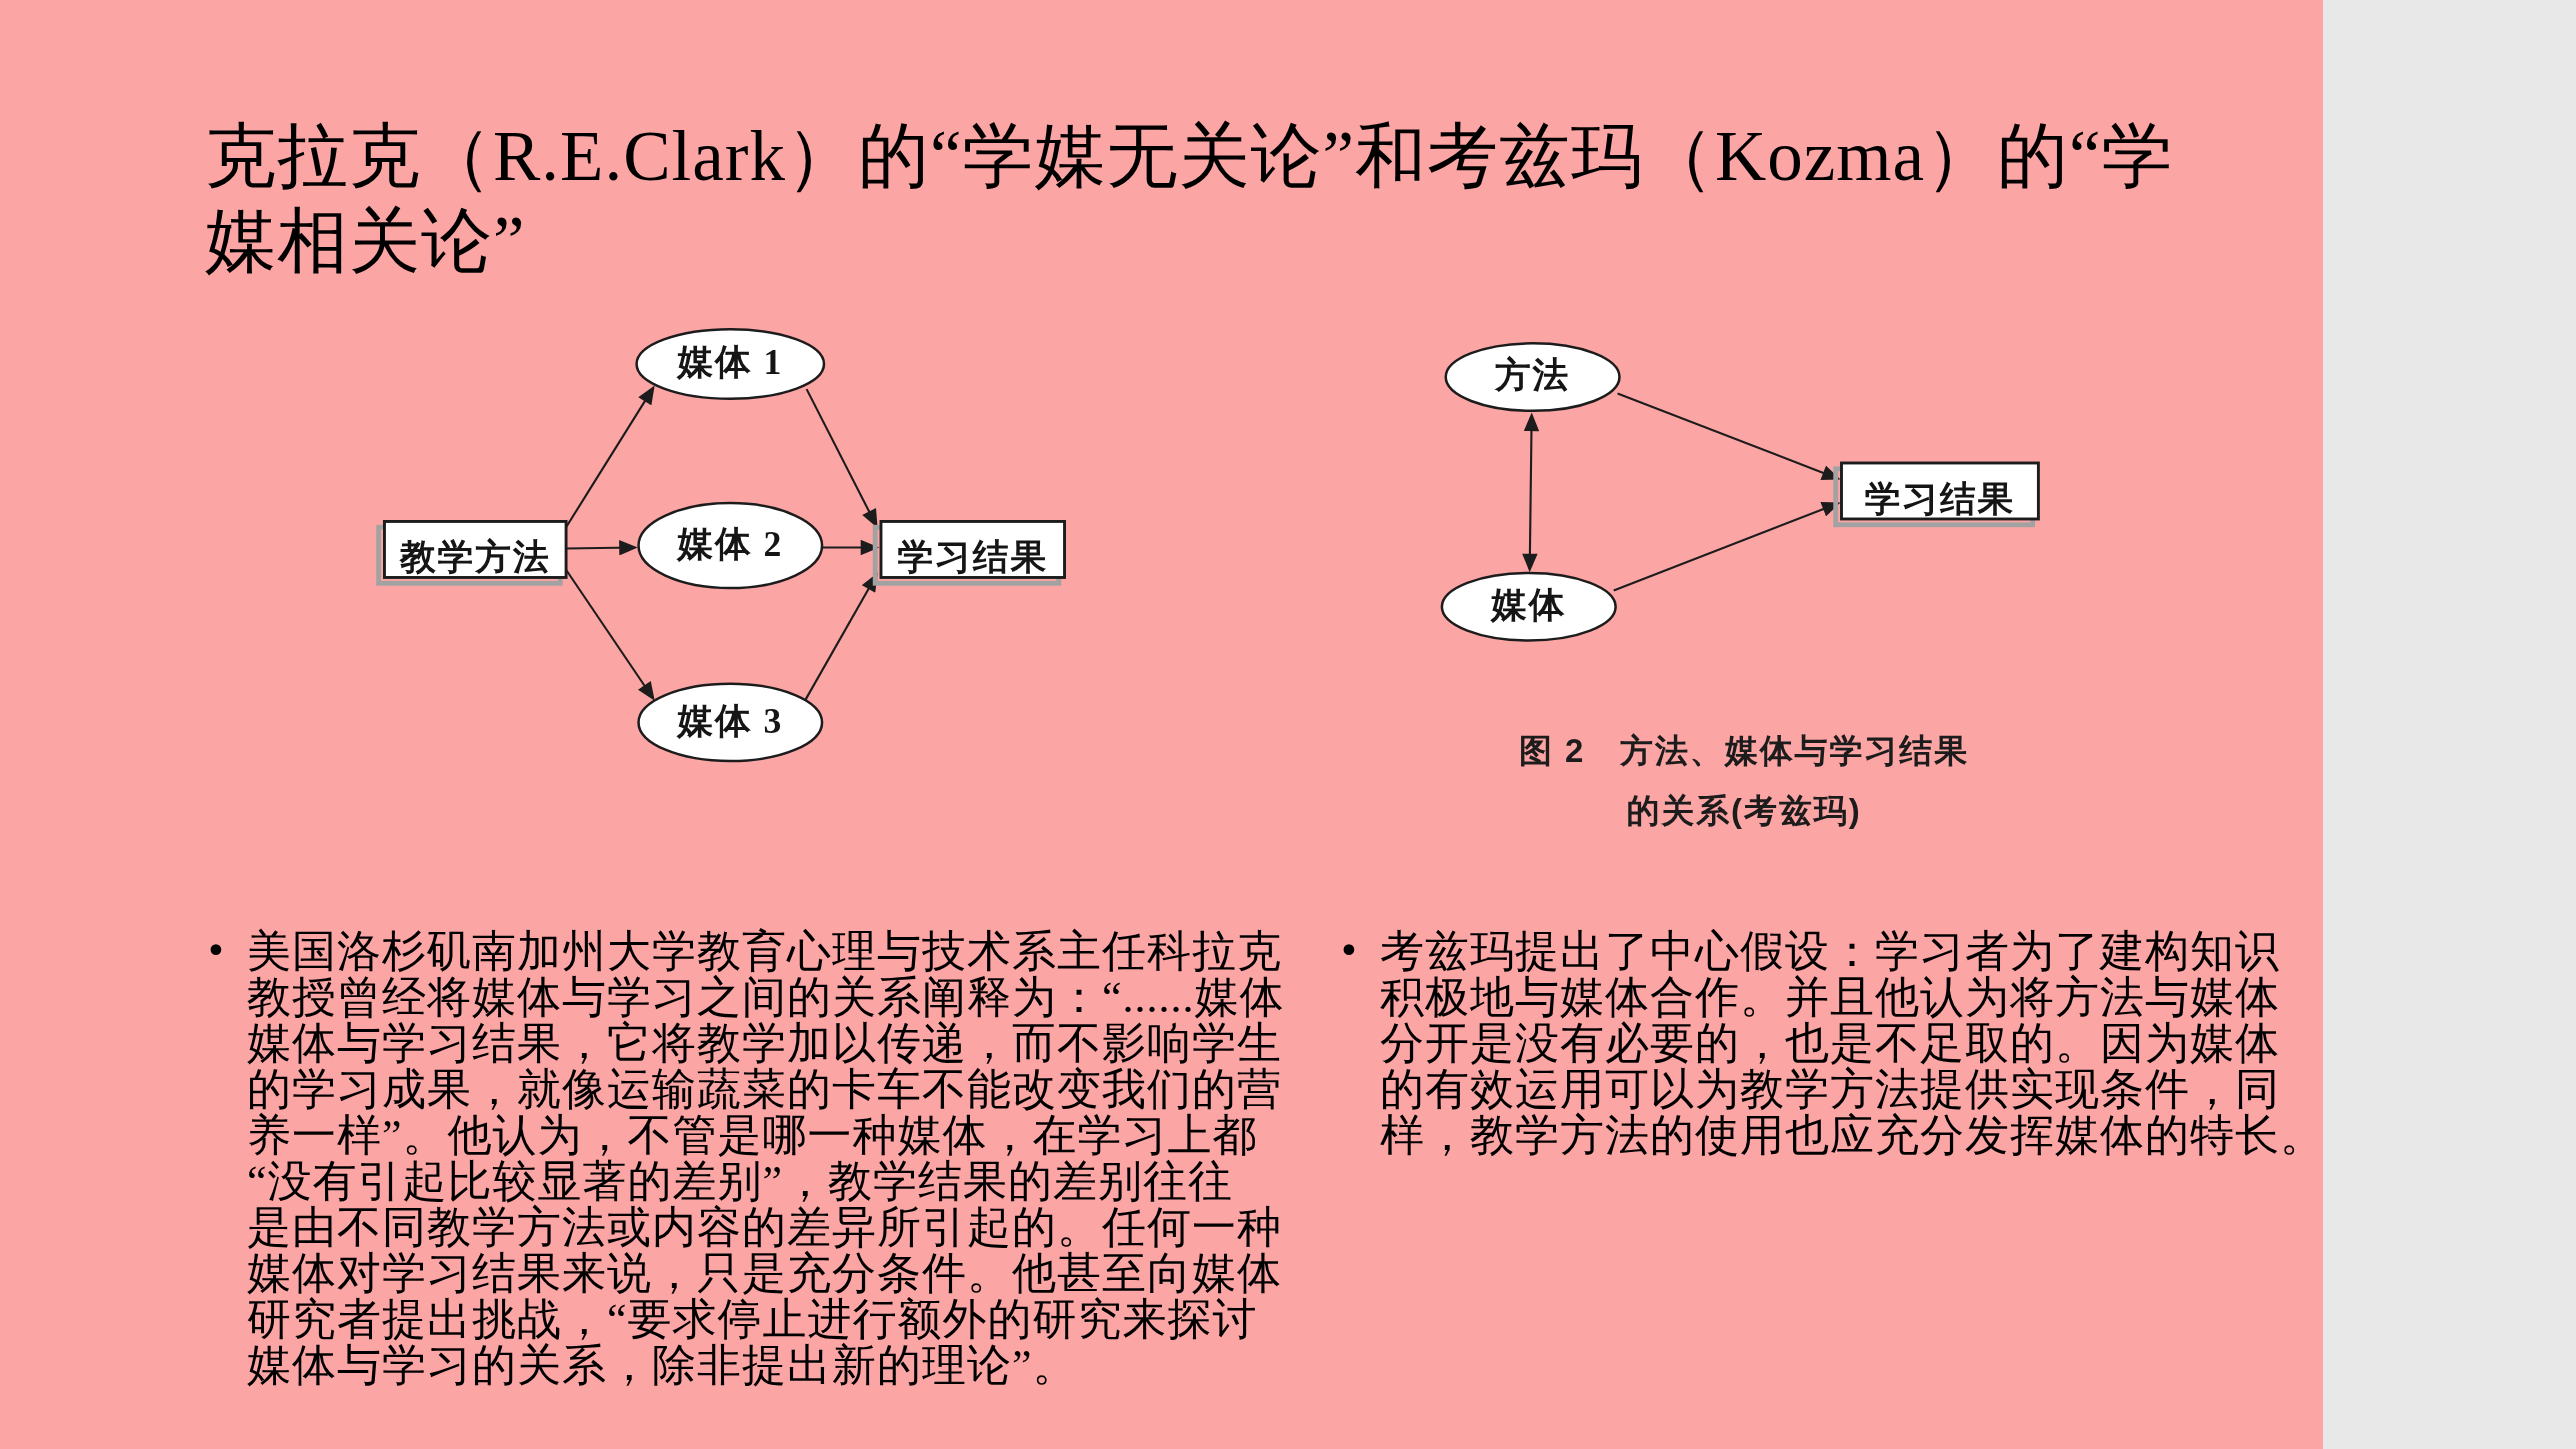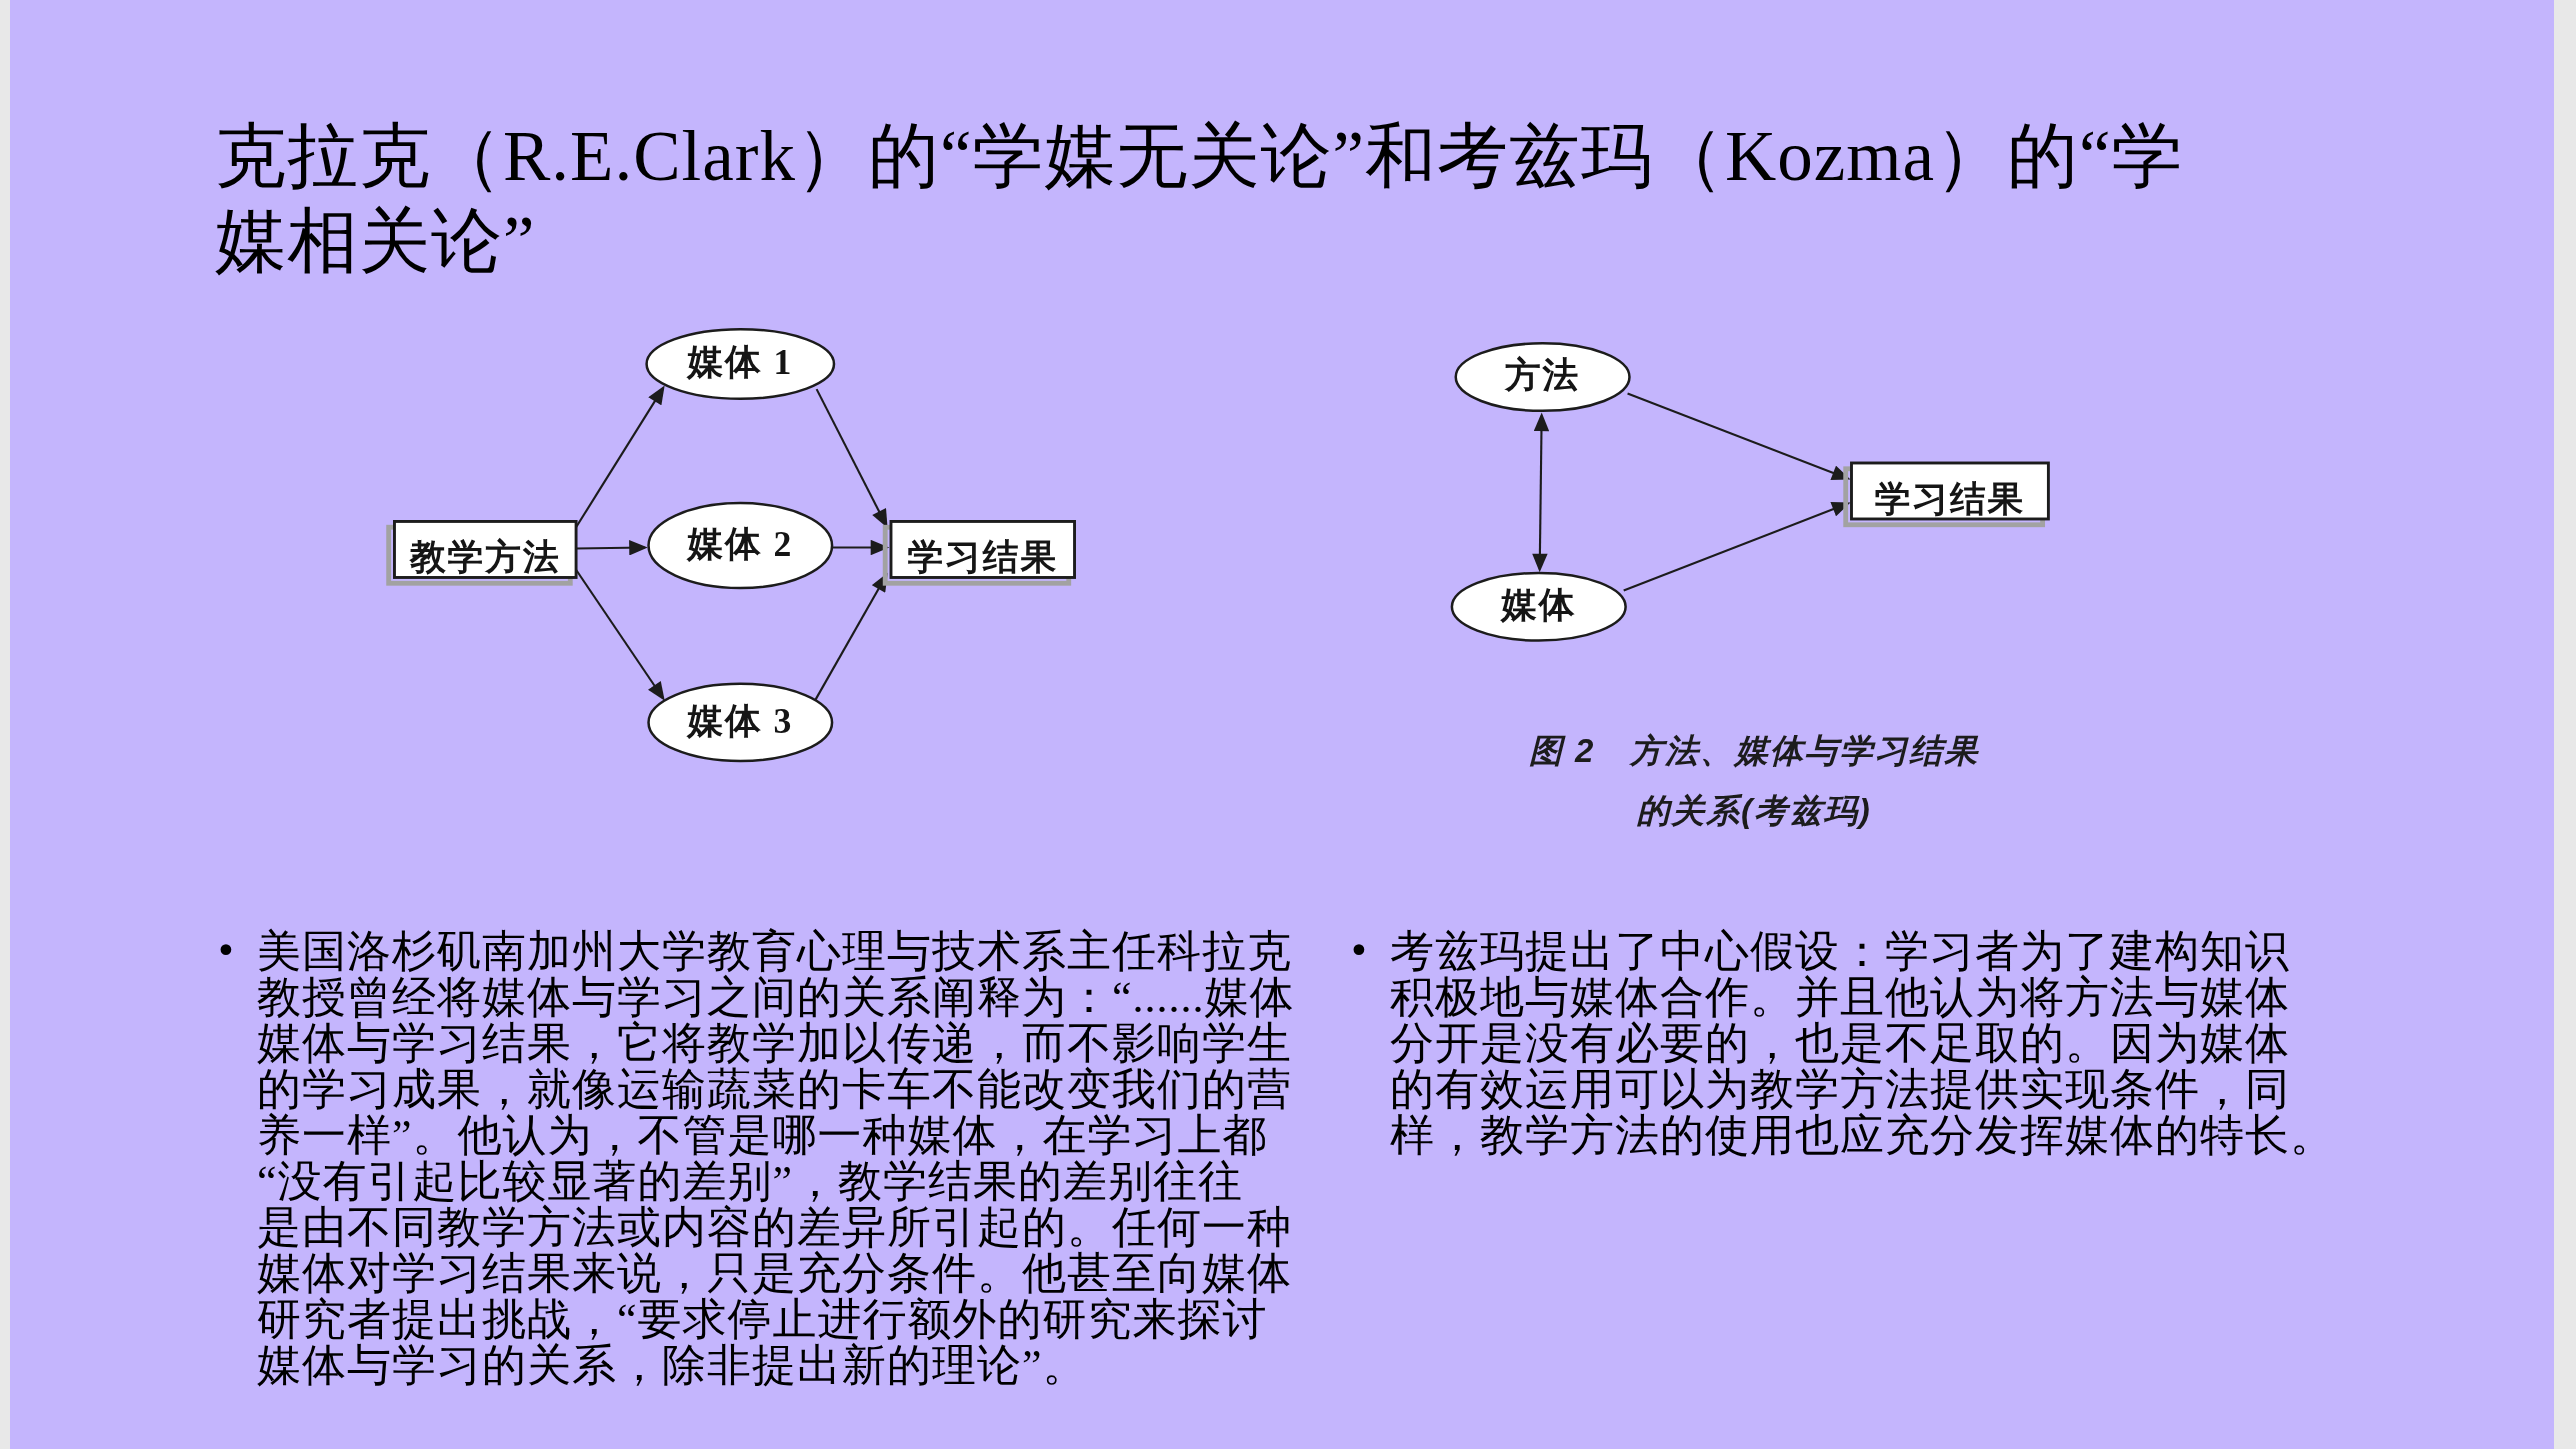--- a/index.html
+++ b/index.html
@@ -1,43 +1,41 @@
 <!DOCTYPE html>
 <html><head>
 <meta charset="utf-8">
 <style>
   html,body{margin:0;padding:0;background:#e8e8e8;}
   .slide{
     position:relative;
-    width:2544px;height:1450px;
-    background:#c4b5fd;
+    width:2323px;height:1450px;
+    background:#fca5a5;
     font-family:"Liberation Serif","DejaVu Serif",serif;
     color:#000;
     overflow:hidden;
-    margin-left:10px;
   }
   .title{
     position:absolute;left:205px;top:114px;width:2250px;
     font-size:71px;line-height:85px;font-weight:400;
     letter-spacing:1px;
     white-space:pre-line;
     margin:0;
   }
   figure{margin:0;padding:0;position:absolute;}
   .fig1{left:367px;top:307px;width:715px;}
   .fig2{left:1430px;top:324px;width:628px;}
   figcaption{
     text-align:center;
     font-family:"Liberation Sans","DejaVu Sans",sans-serif;
     font-weight:700;
     font-size:33px;
     color:#1c1c1c;
     white-space:pre-line;
     letter-spacing:1.9px;
-    font-style:italic;
   }
   .fig1 figcaption{margin-top:26px;line-height:58px;}
   .fig2 figcaption{margin-top:60px;line-height:60px;}
   svg .node-label{
     font-family:"Liberation Serif","DejaVu Serif",serif;
     font-weight:700;
     font-size:37px;
     fill:#151515;
     letter-spacing:2px;
   }

